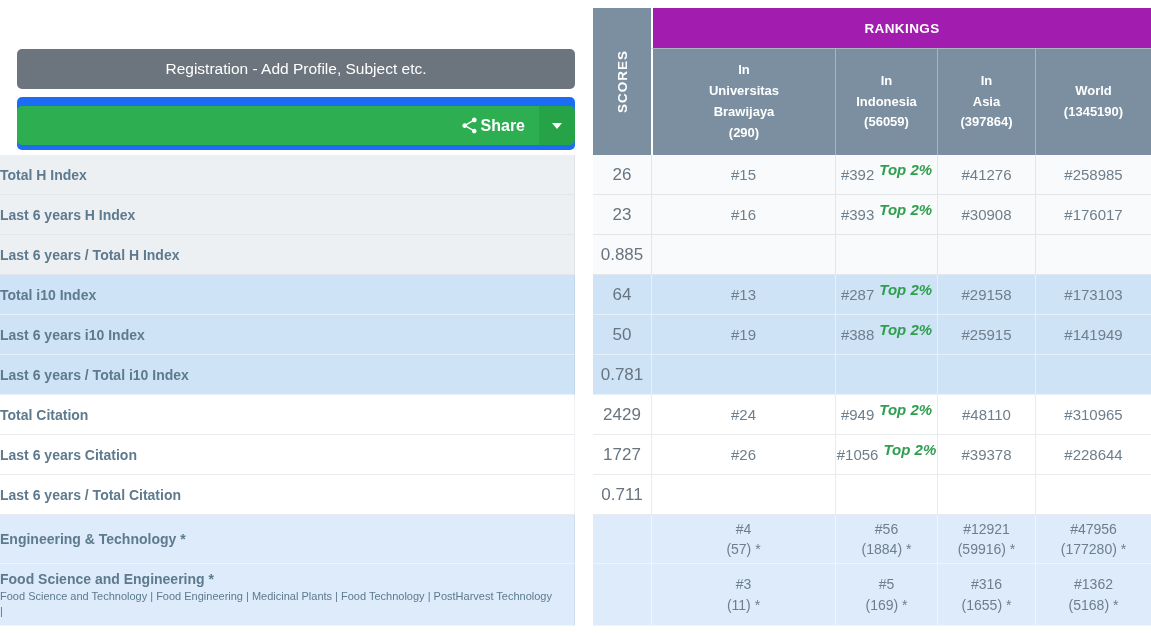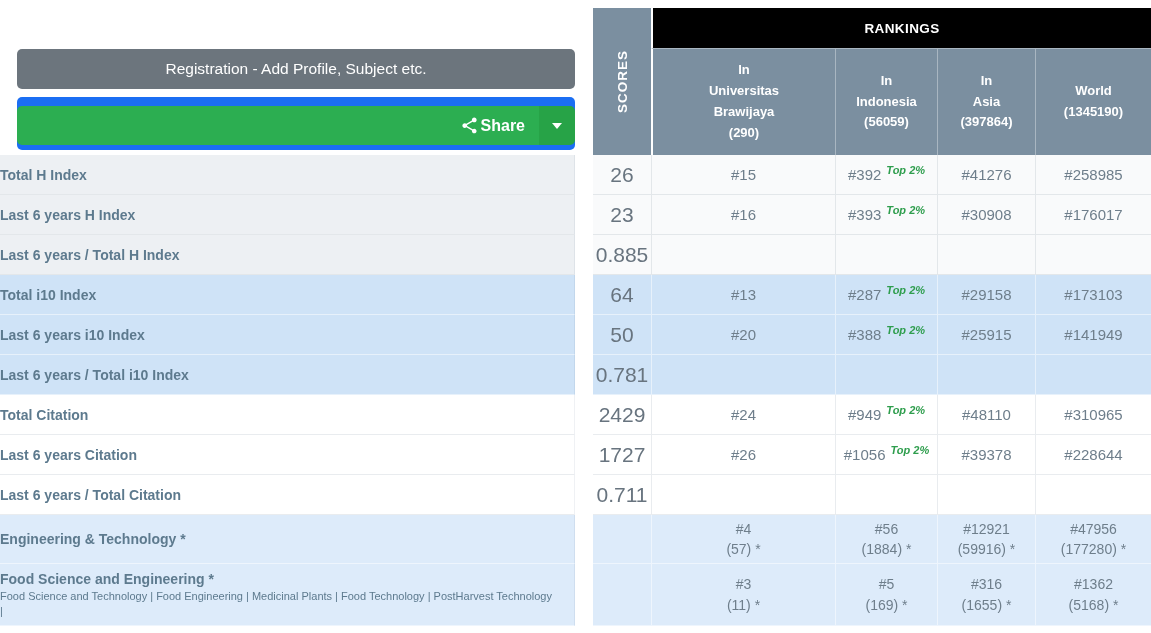--- a/index.html
+++ b/index.html
@@ -29,42 +29,42 @@
           grid-template-columns:575px 18px 58px 184px 102px 98px 116px;
           grid-template-rows:40px 107px repeat(9,40px) 49px 62px; }
   .cell { display:flex; align-items:center; }
 
   
   .hdr-spacer-label { grid-column:1; grid-row:1 / span 2; background:#fff; }
   .hdr-spacer-gap   { grid-column:2; grid-row:1 / span 2; background:#fff; }
   .hdr-scores { grid-column:3; grid-row:1 / span 2; background:#7b8fa0; justify-content:center; }
   .scores-v { writing-mode:vertical-rl; transform:rotate(180deg); color:#fff; font-weight:700;
               font-size:13.5px; letter-spacing:1px; }
-  .hdr-rankings { grid-column:4 / span 4; grid-row:1; background:#000000; justify-content:center;
+  .hdr-rankings { grid-column:4 / span 4; grid-row:1; background:#a21caf; justify-content:center;
               color:#fff; font-weight:700; font-size:13.5px; letter-spacing:.4px;
               border-left:2px solid #fff; }
   .subhdr { grid-row:2; background:#7b8fa0; color:#fff; font-weight:700; font-size:13px;
               line-height:1.6; justify-content:center; text-align:center; white-space:pre-line;
               border-top:1px solid rgba(255,255,255,.35); }
   .subhdr.c1 { grid-column:4; border-left:2px solid #fff; }
   .subhdr.c2 { grid-column:5; border-left:1px solid rgba(255,255,255,.35); }
   .subhdr.c3 { grid-column:6; border-left:1px solid rgba(255,255,255,.35); }
   .subhdr.c4 { grid-column:7; border-left:1px solid rgba(255,255,255,.35); }
 
   
   .lbl  { padding-left:0; padding-right:10px; font-weight:700; font-size:14px; color:#5d7a8e;
           border-bottom:1px solid var(--bc); border-right:1px solid rgba(25,60,95,.07);
           flex-direction:column; align-items:flex-start; justify-content:center; }
   .gutter { background:#fff; }
-  .score { justify-content:center; font-size:21px; color:#68747f;
+  .score { justify-content:center; font-size:17px; color:#68747f;
           border-bottom:1px solid var(--bc); }
   .rank { justify-content:center; font-size:15px; color:#6e7e8b;
           border-bottom:1px solid var(--bc); border-left:1px solid var(--bc); }
   .rank .two-line { white-space:pre-line; text-align:center; font-size:14px; line-height:1.45; }
-  .top2 { font-size:11px; font-style:italic; font-weight:700; color:#2f9e4e;
+  .top2 { font-size:15px; font-style:italic; font-weight:700; color:#2f9e4e;
           margin-left:5px; position:relative; top:-5px; }
   .sublabel { font-weight:400; font-size:11px; line-height:1.35; margin-top:2px;
           white-space:pre-line; color:#5d7a8e; }
 
   
   .gA { --bc:#e3e7ea; }  .gA.lbl { background:#edf0f3; }  .gA.score,.gA.rank { background:#f9fafb; }
   .gB { --bc:#e7f1fb; }  .gB.lbl,.gB.score,.gB.rank { background:#cfe3f7; }
   .gC { --bc:#e9ecef; }  .gC.lbl,.gC.score,.gC.rank { background:#ffffff; }
   .gD { --bc:#eef5fd; }  .gD.lbl,.gD.score,.gD.rank { background:#ddebfa; }
 </style>
@@ -175,21 +175,21 @@
         <span>#29158</span>
       </div>
     <div class="cell rank gB">
         <span>#173103</span>
       </div>
 
     <div class="cell lbl gB">Last 6 years i10 Index</div>
     <div class="cell gutter"></div>
     <div class="cell score gB">50</div>
     <div class="cell rank gB">
-        <span>#20</span>
+        <span>#19</span>
       </div>
     <div class="cell rank gB">
         <span>#388</span>
         <span class="top2">Top 2%</span>
       </div>
     <div class="cell rank gB">
         <span>#25915</span>
       </div>
     <div class="cell rank gB">
         <span>#141949</span>

